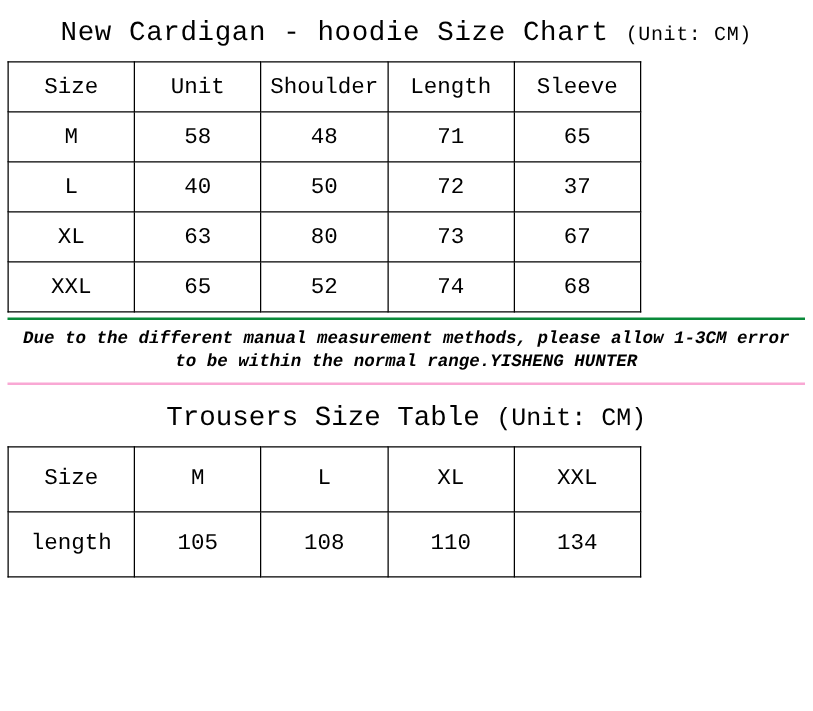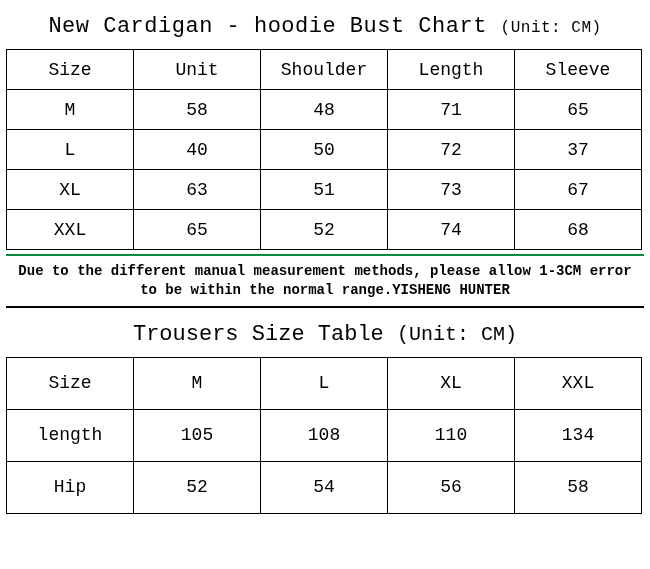--- a/index.html
+++ b/index.html
@@ -17,40 +17,41 @@
     font-size: 22px;
     padding: 14px 0 10px 0;
     font-weight: normal;
     letter-spacing: 0.5px;
   }
   .title .unit {
     font-size: 16px;
   }
   table {
     border-collapse: collapse;
-    width: 636px;
+    width: 507px;
     margin: 0 6px;
     table-layout: fixed;
   }
   table td {
     border: 1px solid #000;
     text-align: center;
     font-size: 18px;
     height: 40px;
     vertical-align: middle;
     font-family: "Courier New", Courier, monospace;
   }
   table.second td {
     height: 52px;
   }
   .note-wrap {
     border-top: 2px solid #0a8a3a;
-    border-bottom: 2px solid #000000;
+    border-bottom: 2px solid #f9a8d4;
     margin: 4px 6px 0 6px;
     padding: 6px 10px;
+    font-style: italic;
   }
   .note {
     font-size: 14px;
     font-weight: bold;
     text-align: center;
     line-height: 1.35;
     font-family: "Courier New", Courier, monospace;
   }
   .title2 {
     text-align: center;
@@ -59,21 +60,21 @@
     font-weight: normal;
   }
   .title2 .unit {
     font-size: 20px;
   }
 </style>
 </head>
 <body>
 
 <div class="title">
-  <span>New Cardigan - hoodie Bust Chart</span>
+  <span>New Cardigan - hoodie Size Chart</span>
   <span class="unit">(Unit: CM)</span>
 </div>
 
 <table class="first">
   <tbody>
       <tr>
     <td>Size</td>
     <td>Unit</td>
     <td>Shoulder</td>
     <td>Length</td>
@@ -89,21 +90,21 @@
   <tr>
     <td>L</td>
     <td>40</td>
     <td>50</td>
     <td>72</td>
     <td>37</td>
   </tr>
   <tr>
     <td>XL</td>
     <td>63</td>
-    <td>51</td>
+    <td>80</td>
     <td>73</td>
     <td>67</td>
   </tr>
   <tr>
     <td>XXL</td>
     <td>65</td>
     <td>52</td>
     <td>74</td>
     <td>68</td>
   </tr>
@@ -128,21 +129,14 @@
     <td>XL</td>
     <td>XXL</td>
   </tr>
   <tr>
     <td>length</td>
     <td>105</td>
     <td>108</td>
     <td>110</td>
     <td>134</td>
   </tr>
-  <tr>
-    <td>Hip</td>
-    <td>52</td>
-    <td>54</td>
-    <td>56</td>
-    <td>58</td>
-  </tr>
 </tbody>
   </table>
 
 </body></html>

